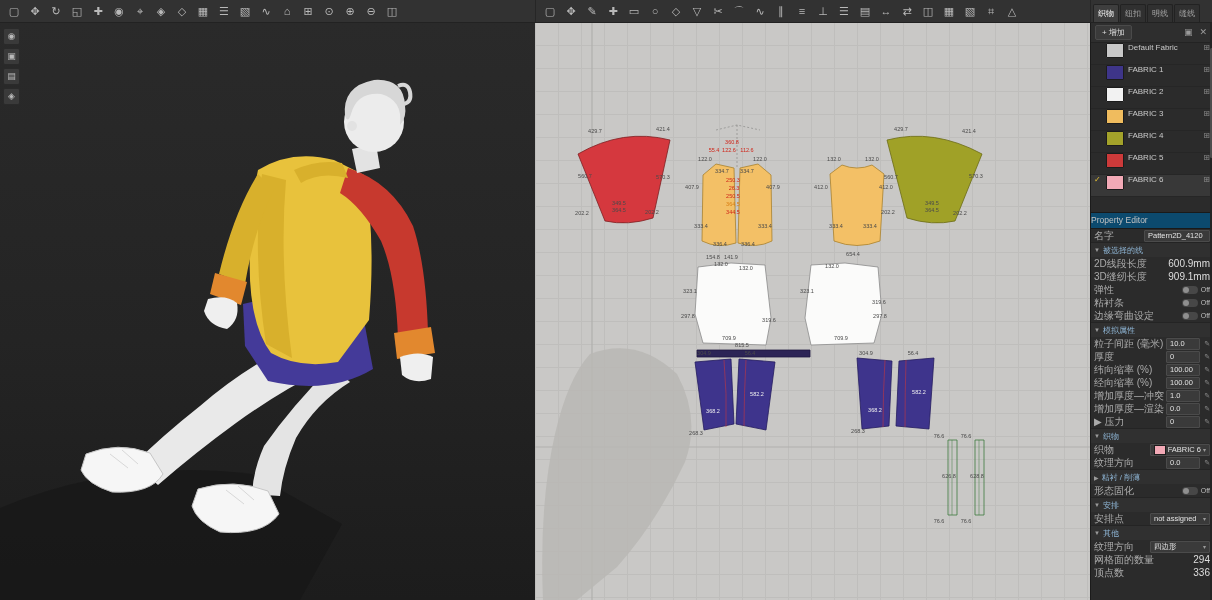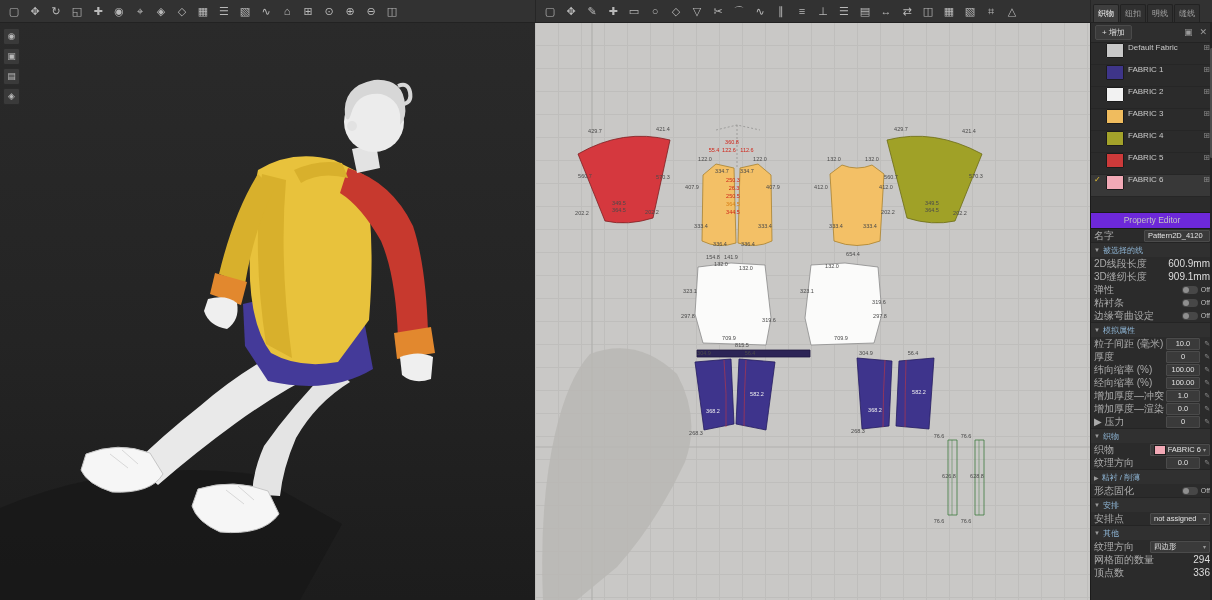--- a/index.html
+++ b/index.html
@@ -38,27 +38,27 @@
            border-radius:2px;padding:1px 6px;color:#ddd;font-size:8px;}
   .spacer{flex:1;}
   .mini{color:#9a9a9a;font-size:9px;padding:0 2px;}
   .fab-row{height:21px;display:flex;align-items:flex-start;padding:0 3px;gap:4px;border-bottom:1px solid #262626;}
   .fab-row.selected{background:#383838;}
   .fab-check{width:8px;font-size:8px;color:#e7c235;}
   .fab-swatch{width:16px;height:13px;border:1px solid #1c1c1c;border-radius:1px;flex:0 0 auto;}
   .fab-name{flex:1;color:#c9c9c9;font-size:8px;white-space:nowrap;overflow:hidden;}
   .fab-action{color:#8a8a8a;font-size:8px;}
   .prop-editor{position:absolute;left:0;top:190px;width:122px;bottom:0;background:#2b2b2b;overflow:hidden;}
-  .pe-header{height:15px;line-height:15px;background:#6d28d9;color:#c2c2c2;text-align:center;font-size:8.5px;
+  .pe-header{height:15px;line-height:15px;background:#0c4a6e;color:#c2c2c2;font-size:8.5px;
              border-top:1px solid #1a1a1a;border-bottom:1px solid #1a1a1a;}
   .pe-row{height:13px;display:flex;align-items:center;padding:0 3px;gap:2px;}
   .pe-row .lbl{flex:1;color:#ababab;font-size:10px;white-space:nowrap;overflow:hidden;}
   .pe-val{color:#dedede;font-size:10px;}
   .pe-box{background:#3a3a3a;border:1px solid #4b4b4b;border-radius:1px;color:#e2e2e2;font-size:7.5px;
-          padding:0 3px;height:10px;line-height:10px;min-width:26px;text-align:center;box-sizing:content-box;}
+          padding:0 3px;height:10px;line-height:10px;min-width:26px;text-align:left;box-sizing:content-box;}
   .pe-box.dd{display:flex;align-items:center;gap:2px;text-align:left;min-width:52px;}
   .dd-caret{color:#9a9a9a;font-size:6px;margin-left:auto;}
   .pe-toggle{display:flex;align-items:center;gap:3px;}
   .tg{width:16px;height:8px;background:#474747;border-radius:4px;position:relative;display:inline-block;}
   .tg::after{content:"";position:absolute;left:1px;top:1px;width:6px;height:6px;border-radius:50%;background:#8f8f8f;}
   .off-lbl{color:#bdbdbd;font-size:7px;}
   .pencil{color:#8b8b8b;font-size:7px;width:8px;text-align:right;}
   .pe-sec{height:14px;display:flex;align-items:center;gap:3px;padding:0 3px;background:#303030;
           border-top:1px solid #242424;color:#8fb6d6;font-size:8px;}
   .pe-sec .arr{font-size:6px;color:#9a9a9a;}

